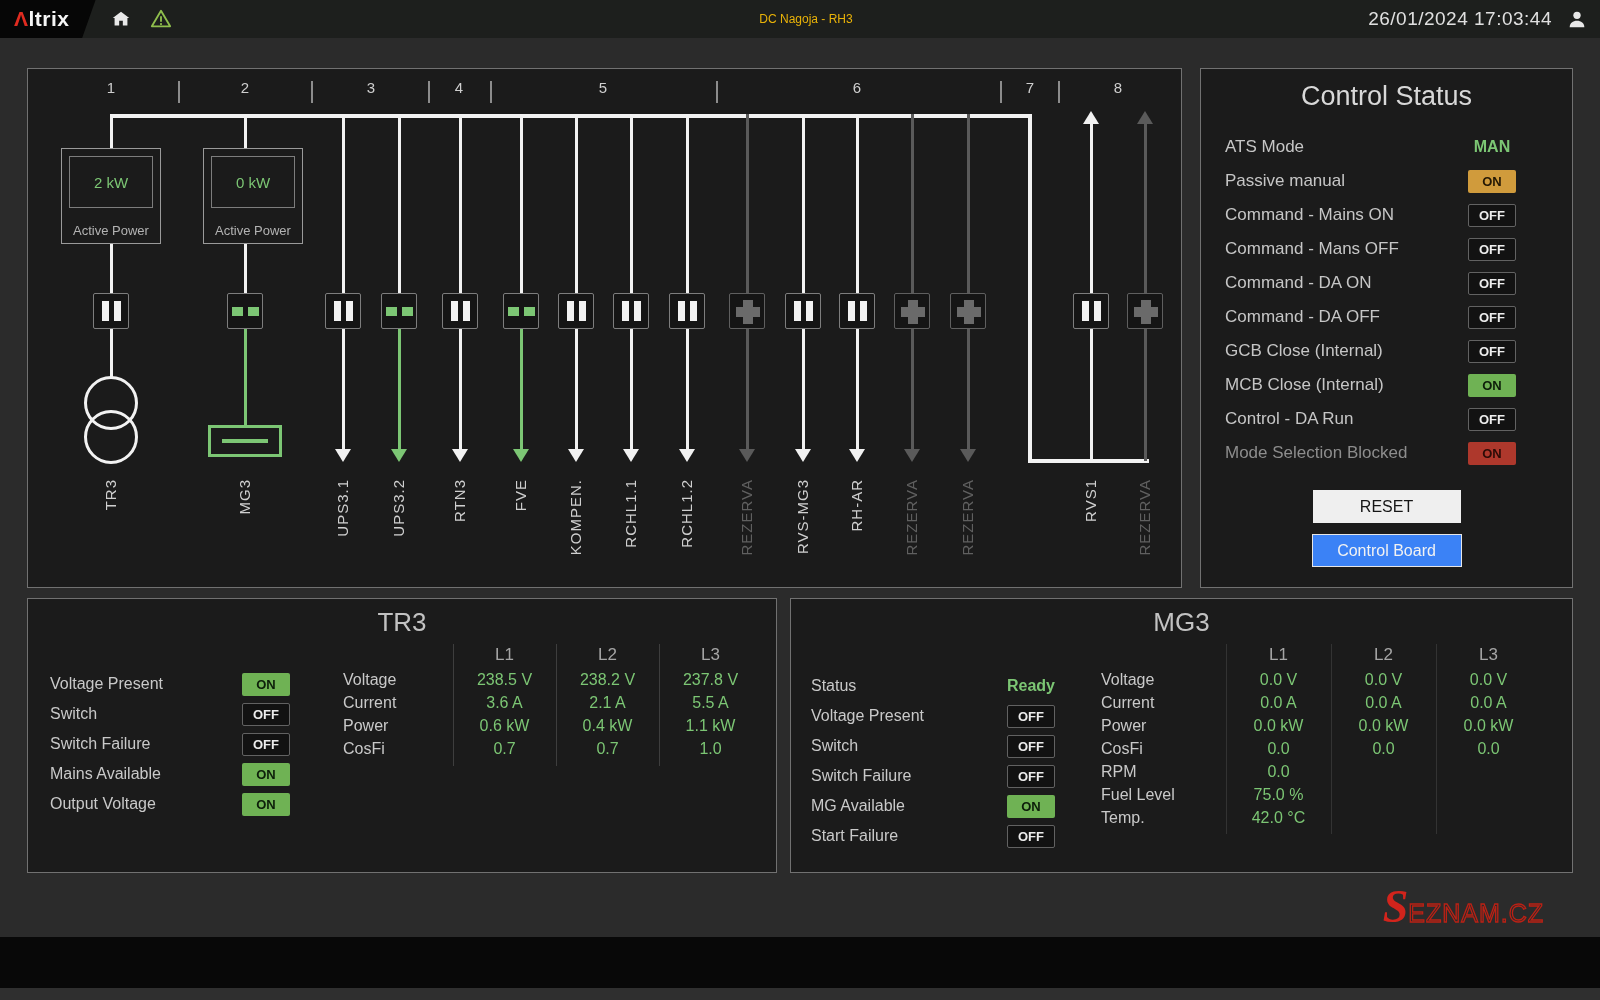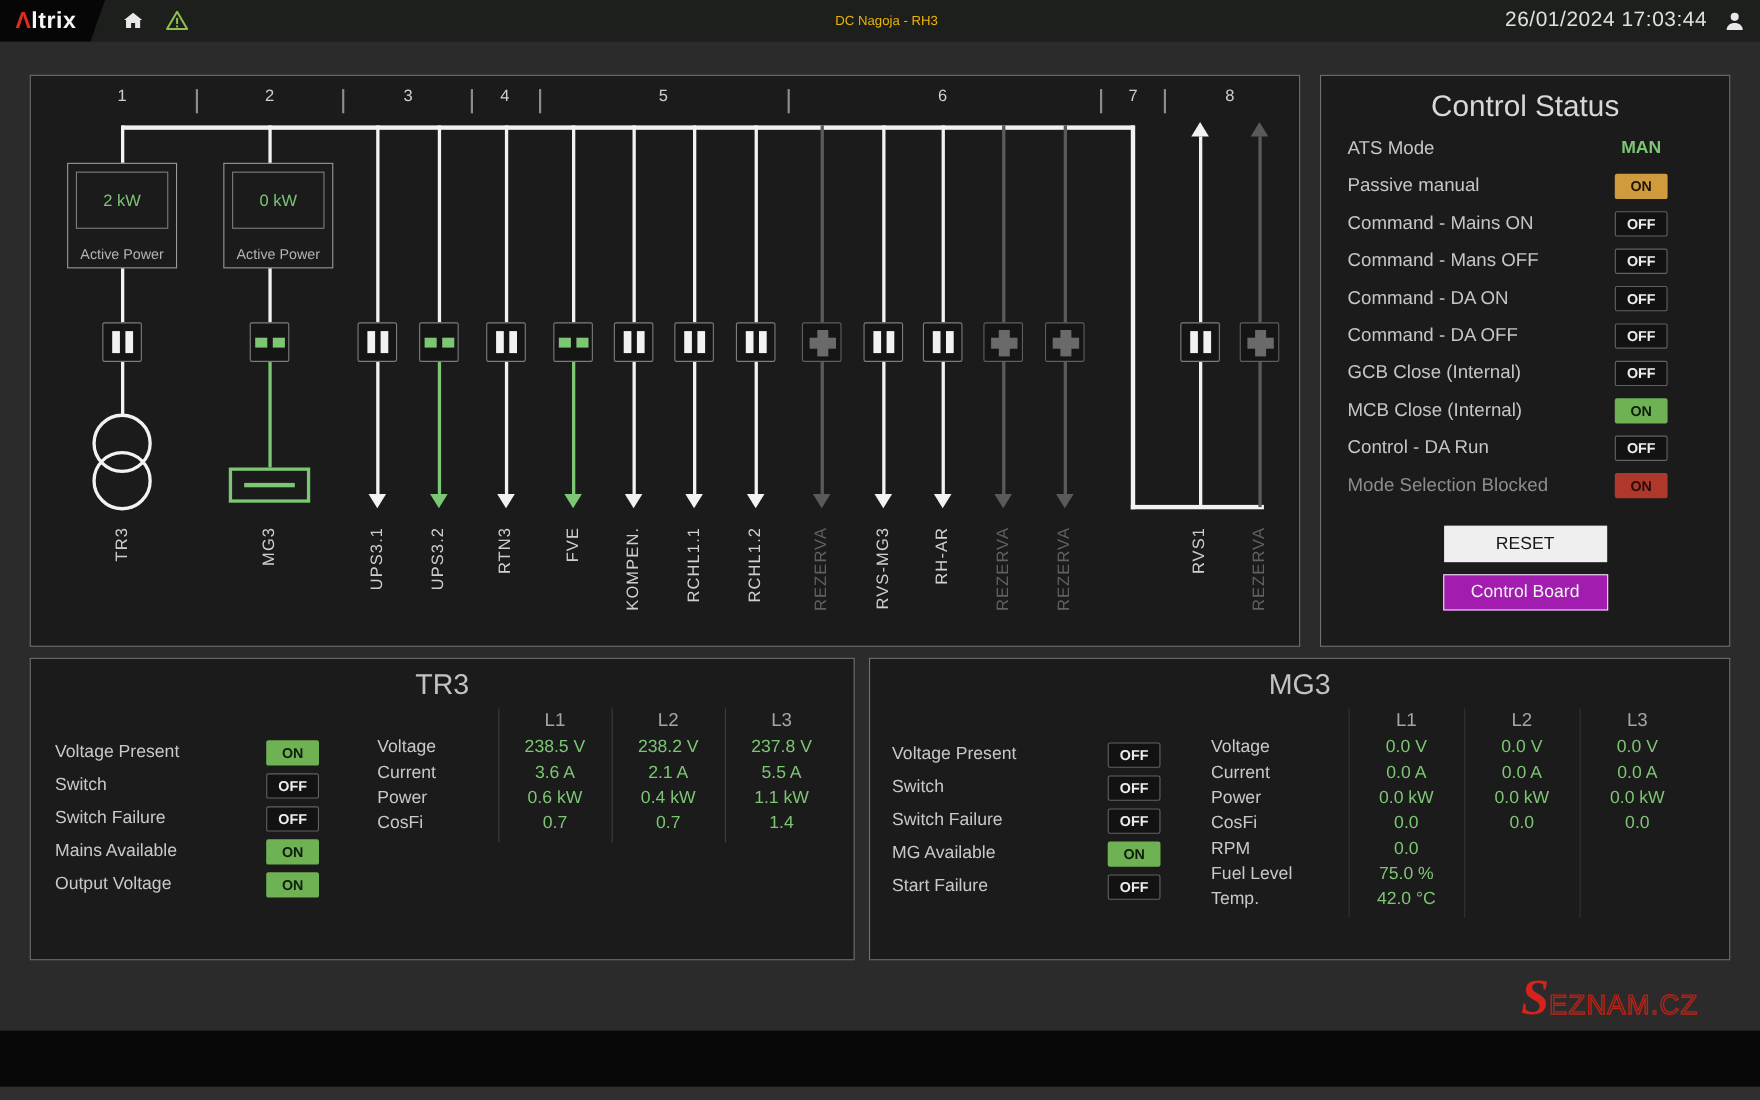--- a/index.html
+++ b/index.html
@@ -42,35 +42,35 @@
   .gen{width:74px;height:32px;border:3px solid #7cc674;display:flex;align-items:center;justify-content:center}
   .gen-bar{width:46px;height:4px;background:#7cc674}
   .flabel{top:410px;writing-mode:vertical-rl;transform:rotate(180deg);font-size:15px;letter-spacing:1px;line-height:20px}
   .power-box{width:100px;height:96px;border:1px solid #9a9a9a;top:79px;background:#1b1b1b}
   .pb-inner{margin:7px 7px 14px 7px;height:52px;border:1px solid #7d7d7d;display:flex;align-items:center;justify-content:center;
             color:#7cc674;font-size:15px}
   .pb-cap{position:absolute;left:0;right:0;bottom:5px;text-align:center;color:#b3b3b3;font-size:13px}
 
   
   #control-status h2{margin-top:12px;text-align:center;font-size:27px;font-weight:400;color:#d8d8d8}
-  #cs-rows{margin-top:6px}
+  #cs-rows{margin-top:18px}
   .cs-row{height:34px;display:flex;align-items:center;padding:0 56px 0 24px}
   .cs-label{flex:1;font-size:17px;color:#c6c6c6}
   .cs-label.dim{color:#8d8d8d}
   .cs-slot{width:48px;display:flex;justify-content:center}
   .cs-text{color:#7cc674;font-size:16px;font-weight:bold}
   .badge{min-width:48px;height:23px;display:flex;align-items:center;justify-content:center;
          font-size:13px;font-weight:bold;border-radius:2px;padding:0 3px}
   .b-off{background:#121212;border:1px solid #626262;color:#ececec}
   .b-green{background:#6fb254;color:#0d1e0a}
   .b-orange{background:#d09b3c;color:#241804}
   .b-red{background:#ae382c;color:#2b0b07}
   .btn{display:block;margin:0 auto;font-family:inherit;font-size:16px;cursor:pointer}
   #reset-btn{margin-top:20px;width:148px;height:33px;background:#efefef;border:1px solid #efefef;color:#161616}
-  #cb-btn{margin-top:11px;width:150px;height:33px;background:#a21caf;border:1px solid #e6e6e6;color:#f2f2f2}
+  #cb-btn{margin-top:11px;width:150px;height:33px;background:#3b82f6;border:1px solid #e6e6e6;color:#f2f2f2}
 
   
   .bp-title{margin-top:8px;text-align:center;font-size:26px;font-weight:400;color:#c2c2c2}
   .status-col{position:absolute;top:70px}
   #tr3-status{left:22px;width:246px}
   #mg3-status{left:20px;top:72px;width:250px}
   .s-row{height:30px;display:flex;align-items:center}
   .s-label{flex:1;font-size:16px;color:#c9c9c9}
   .s-slot{width:60px;display:flex;justify-content:center}
   .meas{position:absolute;top:42px;display:grid}
@@ -407,30 +407,36 @@
         <div class="mv">3.6 A</div>
         <div class="mv">2.1 A</div>
         <div class="mv">5.5 A</div>
         <div class="ml">Power</div>
         <div class="mv">0.6 kW</div>
         <div class="mv">0.4 kW</div>
         <div class="mv">1.1 kW</div>
         <div class="ml">CosFi</div>
         <div class="mv">0.7</div>
         <div class="mv">0.7</div>
-        <div class="mv">1.4</div>
+        <div class="mv">1.0</div>
       </div>
     <div class="vsep" style="left:425px;top:45px;height:122px"></div>
     <div class="vsep" style="left:528px;top:45px;height:122px"></div>
     <div class="vsep" style="left:631px;top:45px;height:122px"></div>
   </section>
 
   <section class="panel" id="mg3-panel">
     <h2 class="bp-title">MG3</h2>
     <div class="status-col" id="mg3-status">
+        <div class="s-row">
+          <div class="s-label">Status</div>
+          <div class="s-slot">
+            <div class="cs-text">Ready</div>
+          </div>
+        </div>
         <div class="s-row">
           <div class="s-label">Voltage Present</div>
           <div class="s-slot">
             <div class="badge b-off">OFF</div>
           </div>
         </div>
         <div class="s-row">
           <div class="s-label">Switch</div>
           <div class="s-slot">
             <div class="badge b-off">OFF</div>

